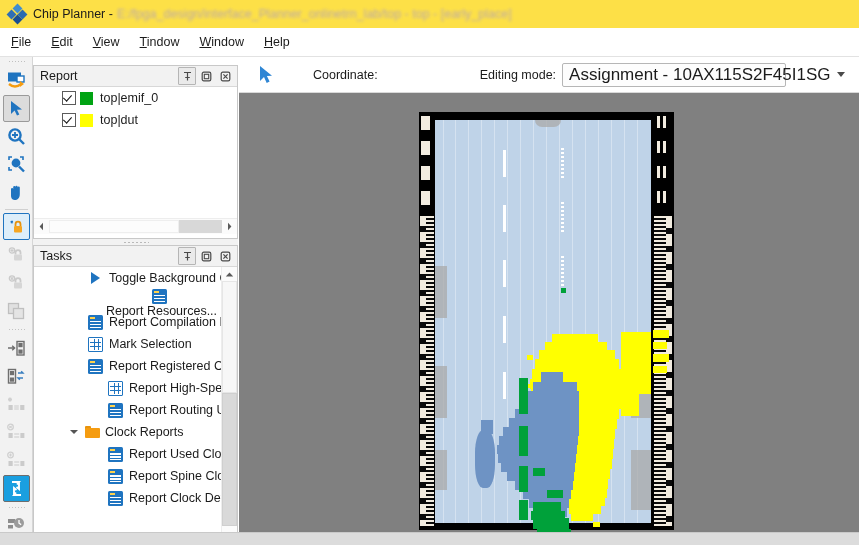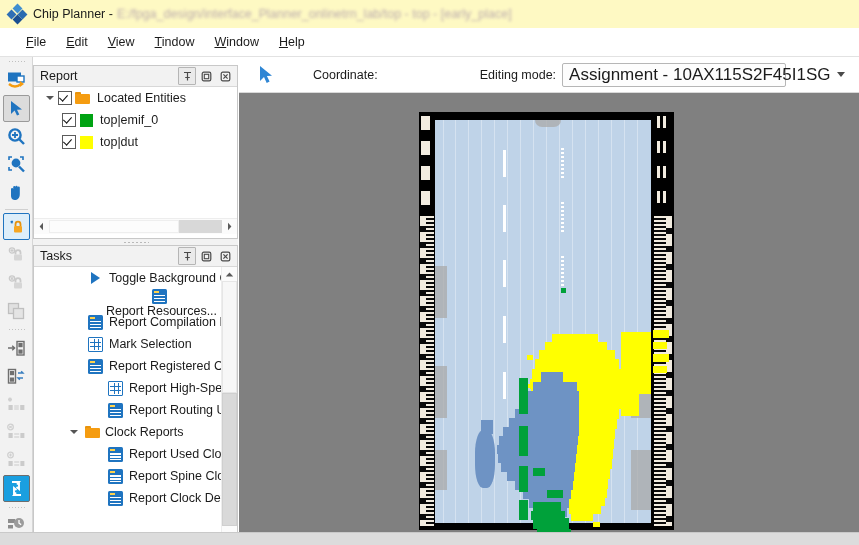--- a/index.html
+++ b/index.html
@@ -6,35 +6,35 @@
   body{
     width:859px;height:545px;overflow:hidden;
     background:#f0f0f0;
     font-family:"Liberation Sans", sans-serif;
     font-size:12px;color:#1b1b1b;
     -webkit-font-smoothing:antialiased;
   }
   #app{position:relative;width:859px;height:545px;background:#ffffff;}
 
   
-  .titlebar{position:absolute;left:0;top:0;width:859px;height:28px;background:#fef9c3;
+  .titlebar{position:absolute;left:0;top:0;width:859px;height:28px;background:#fde047;
             display:flex;align-items:center;padding-left:8px;box-sizing:border-box;}
   .app-logo{width:18px;height:18px;position:relative;flex:0 0 auto;margin-right:7px;}
   .app-logo i{position:absolute;width:7px;height:7px;background:#1d5fa8;transform:rotate(45deg);}
   .app-logo i.a{left:0px;top:5.5px;background:#2f6fb5;}
   .app-logo i.b{left:5.5px;top:0px;background:#3f8ed0;}
   .app-logo i.c{left:5.5px;top:11px;background:#1a4f91;}
   .app-logo i.d{left:11px;top:5.5px;background:#2a6bb0;}
   .title-text{font-size:12.5px;color:#1b1b1b;white-space:nowrap;}
   .title-path{font-size:12.5px;color:#b9a8ad;margin-left:4px;white-space:nowrap;
               filter:blur(1.6px);opacity:.95;}
 
   
   .menubar{position:absolute;left:0;top:28px;width:761px;height:27px;background:#ffffff;
-           display:flex;align-items:center;padding-left:16px;box-sizing:border-box;}
+           display:flex;align-items:center;padding-left:1px;box-sizing:border-box;}
   .menuitem{padding:3px 10px;font-size:12.5px;color:#1b1b1b;cursor:default;}
   .menuitem u{text-decoration:underline;}
 
   
   .topdiv{position:absolute;left:0;top:56px;width:859px;height:1px;background:#e2e2e2;}
 
   
   .lefttools{position:absolute;left:0;top:57px;width:33px;height:488px;background:#f2f2f2;
              border-right:1px solid #d6d6d6;box-sizing:border-box;}
   .grip{height:9px;display:flex;align-items:center;justify-content:center;}
@@ -333,28 +333,20 @@
             </svg>
         </div>
         <div class="hbtn">
           <svg width="11" height="11" viewBox="0 0 11 11">
               <rect x="1.2" y="1.2" width="8.6" height="8.6" rx="1.6" fill="none" stroke="#4a4a4a" stroke-width="1.2"></rect>
               <path d="M3.4 3.4 l4.2 4.2 M7.6 3.4 l-4.2 4.2" stroke="#4a4a4a" stroke-width="1.2"></path>
             </svg>
         </div>
       </div>
       <div class="panel-body" style="height:131px;">
-        <div class="trow" style="padding-left:8px;">
-          <div class="tw">
-              <div class="arrow down"></div>
-            </div>
-          <div class="cbox ck"></div>
-          <div class="folder"></div>
-          <span class="lbl">Located Entities</span>
-        </div>
         <div class="trow" style="padding-left:28px;">
           <div class="cbox ck"></div>
           <div class="swatch" style="background:#00a313;"></div>
           <span class="lbl">top|emif_0</span>
         </div>
         <div class="trow" style="padding-left:28px;">
           <div class="cbox ck"></div>
           <div class="swatch" style="background:#ffff00;"></div>
           <span class="lbl">top|dut</span>
         </div>

